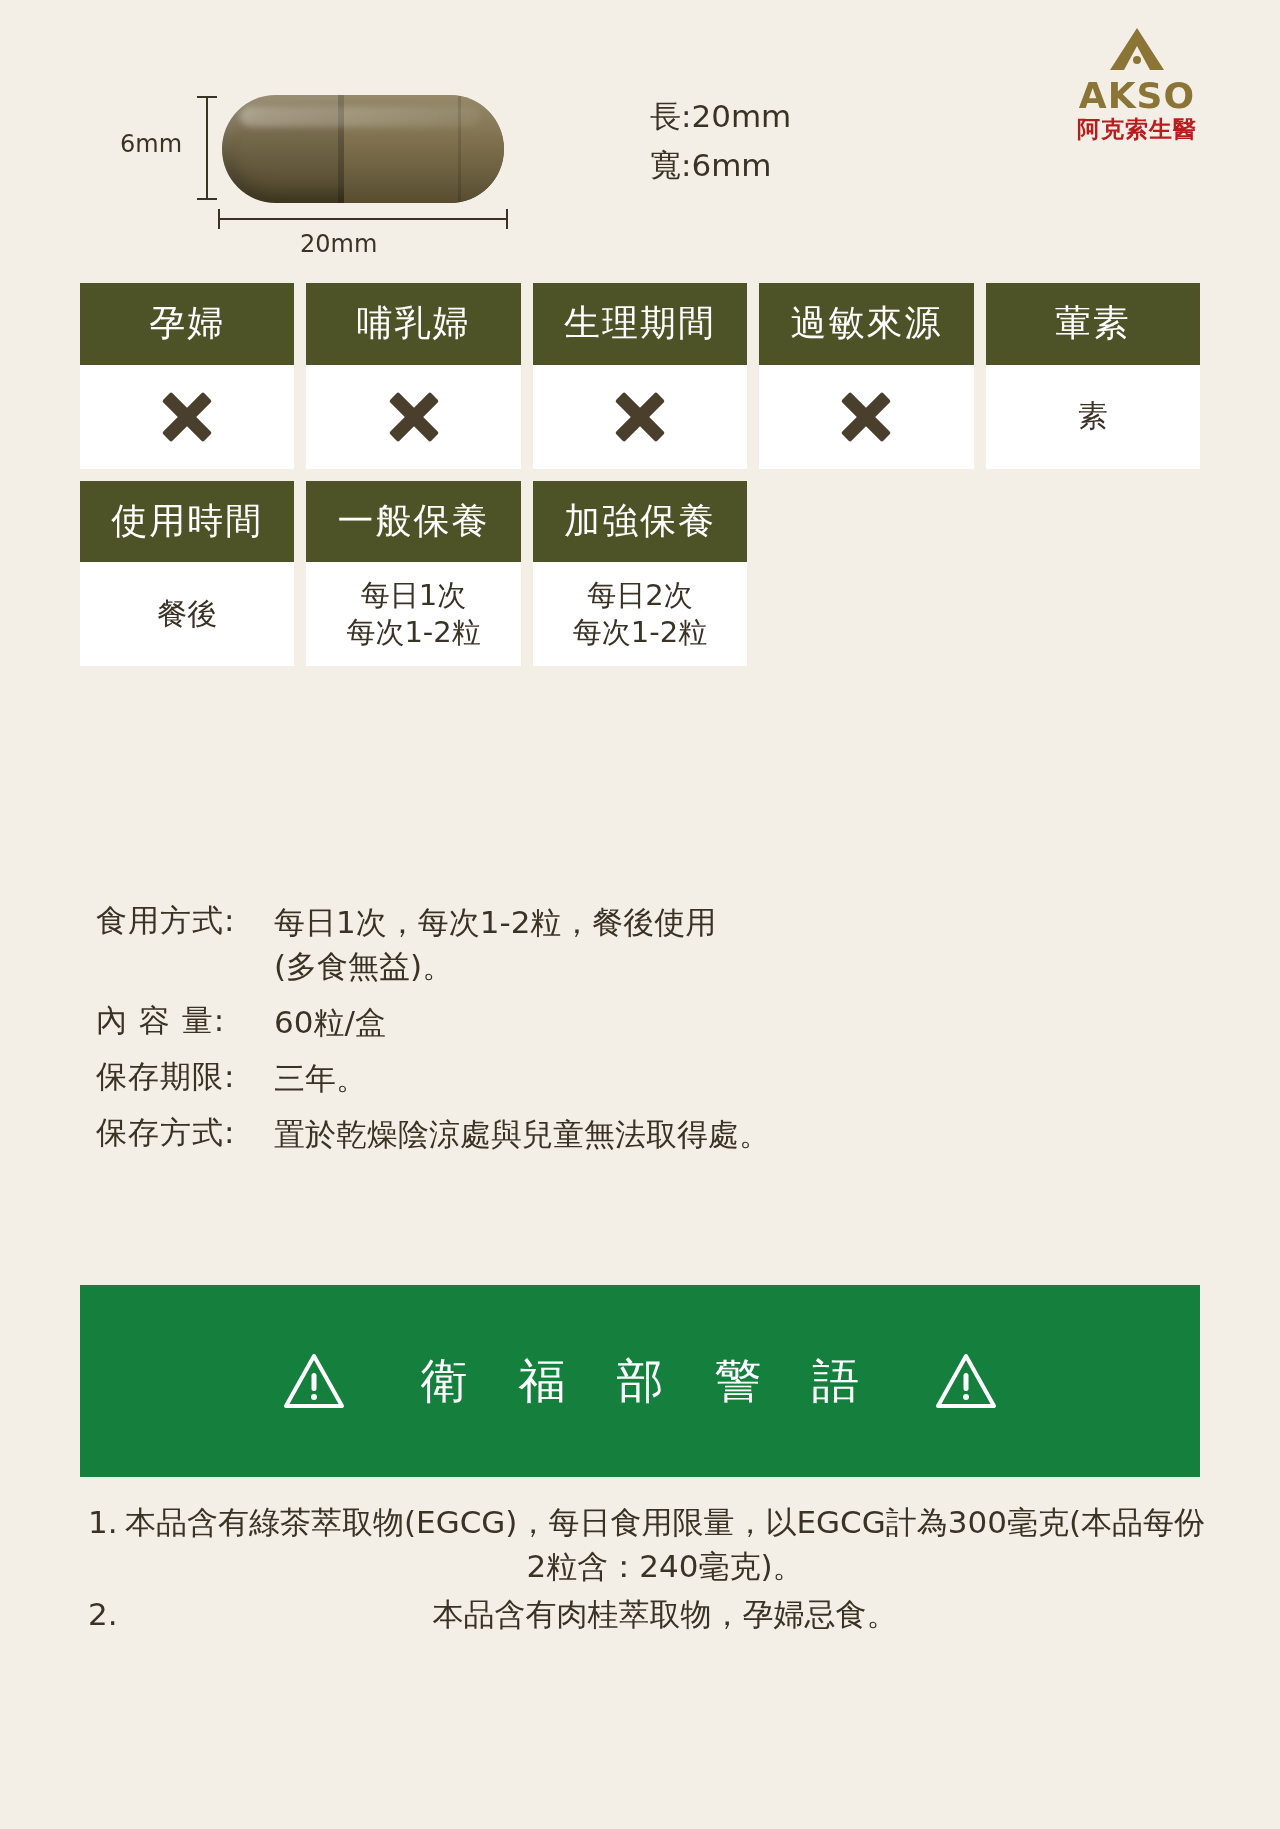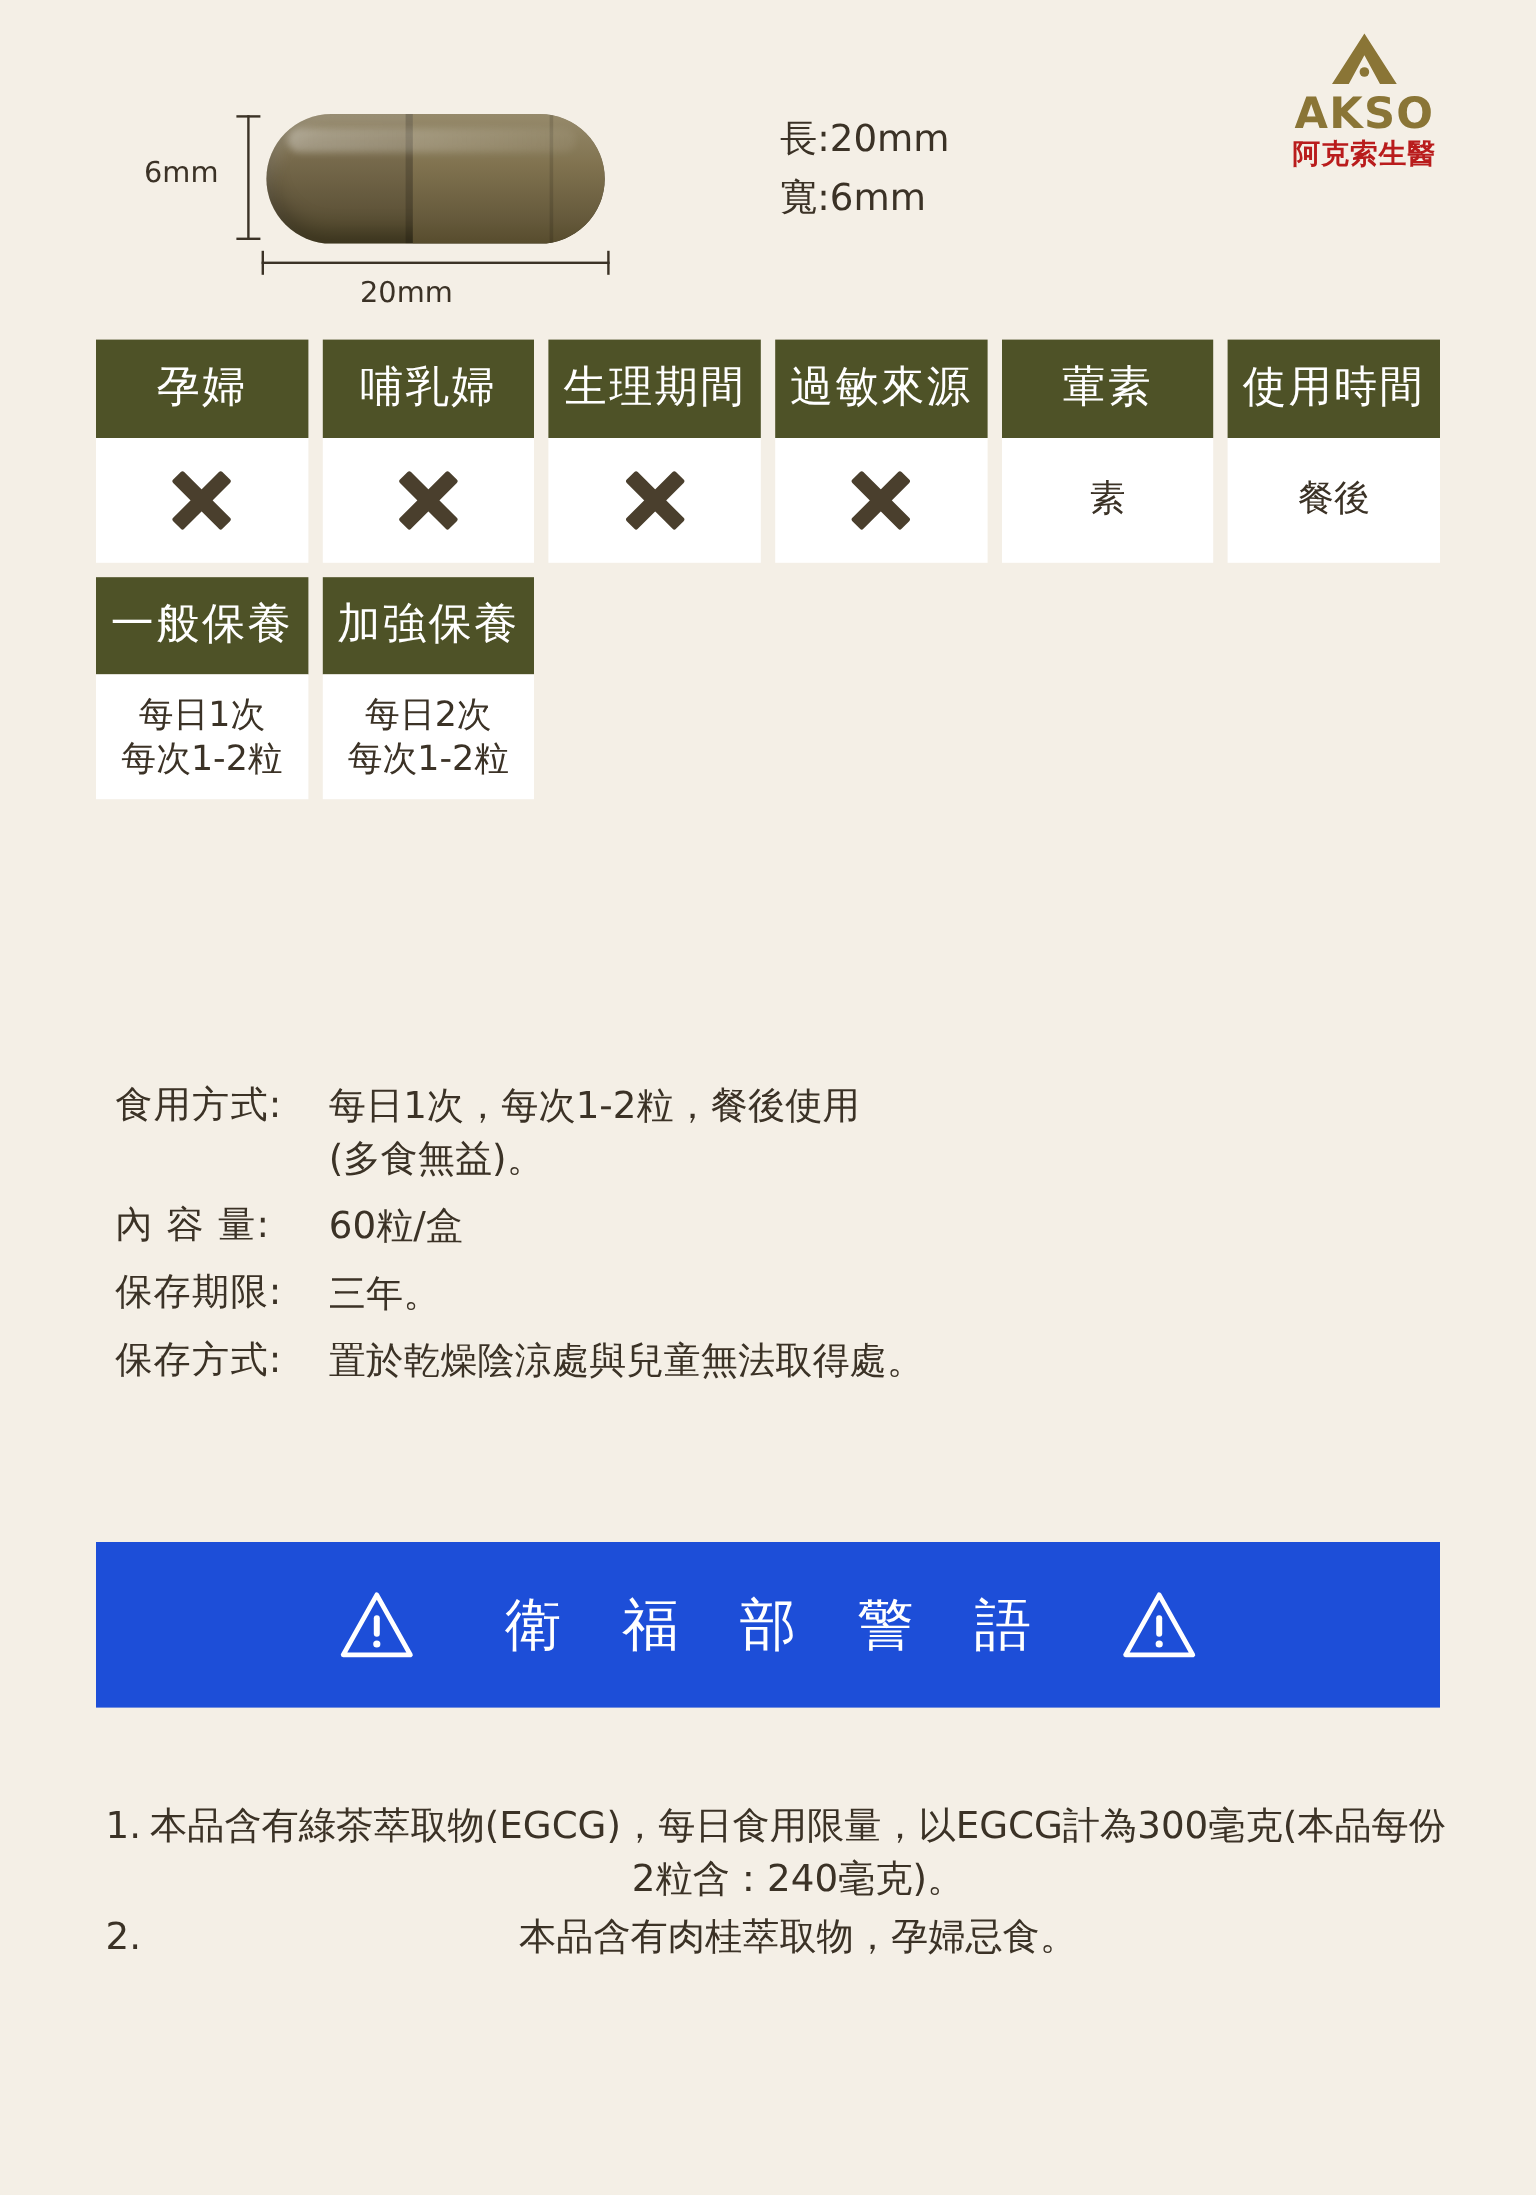--- a/index.html
+++ b/index.html
@@ -166,21 +166,21 @@
     color: #3b3226;
   }
 
   
   .grid {
     position: absolute;
     top: 283px;
     left: 80px;
     width: 1120px;
     display: grid;
-    grid-template-columns: repeat(6, 1fr);
+    grid-template-columns: repeat(5, 1fr);
     column-gap: 22px;
     row-gap: 16px;
     gap: 12px;
   }
   .cell { display: flex; flex-direction: column; }
   .cell-head {
     background: #4e5227;
     color: #ffffff;
     text-align: center;
     font-size: 36px;
@@ -243,22 +243,22 @@
     flex: 1;
     line-height: 1.42;
   }
 
   
   .warning {
     position: absolute;
     left: 80px;
     top: 1285px;
     width: 1120px;
-    height: 138px;
-    background: #1d4ed8;
+    height: 192px;
+    background: #15803d;
     display: flex;
     align-items: center;
     justify-content: center;
     gap: 58px;
   }
   .warning-title {
     color: #ffffff;
     font-size: 47px;
     letter-spacing: 18px;
     text-indent: 18px;

